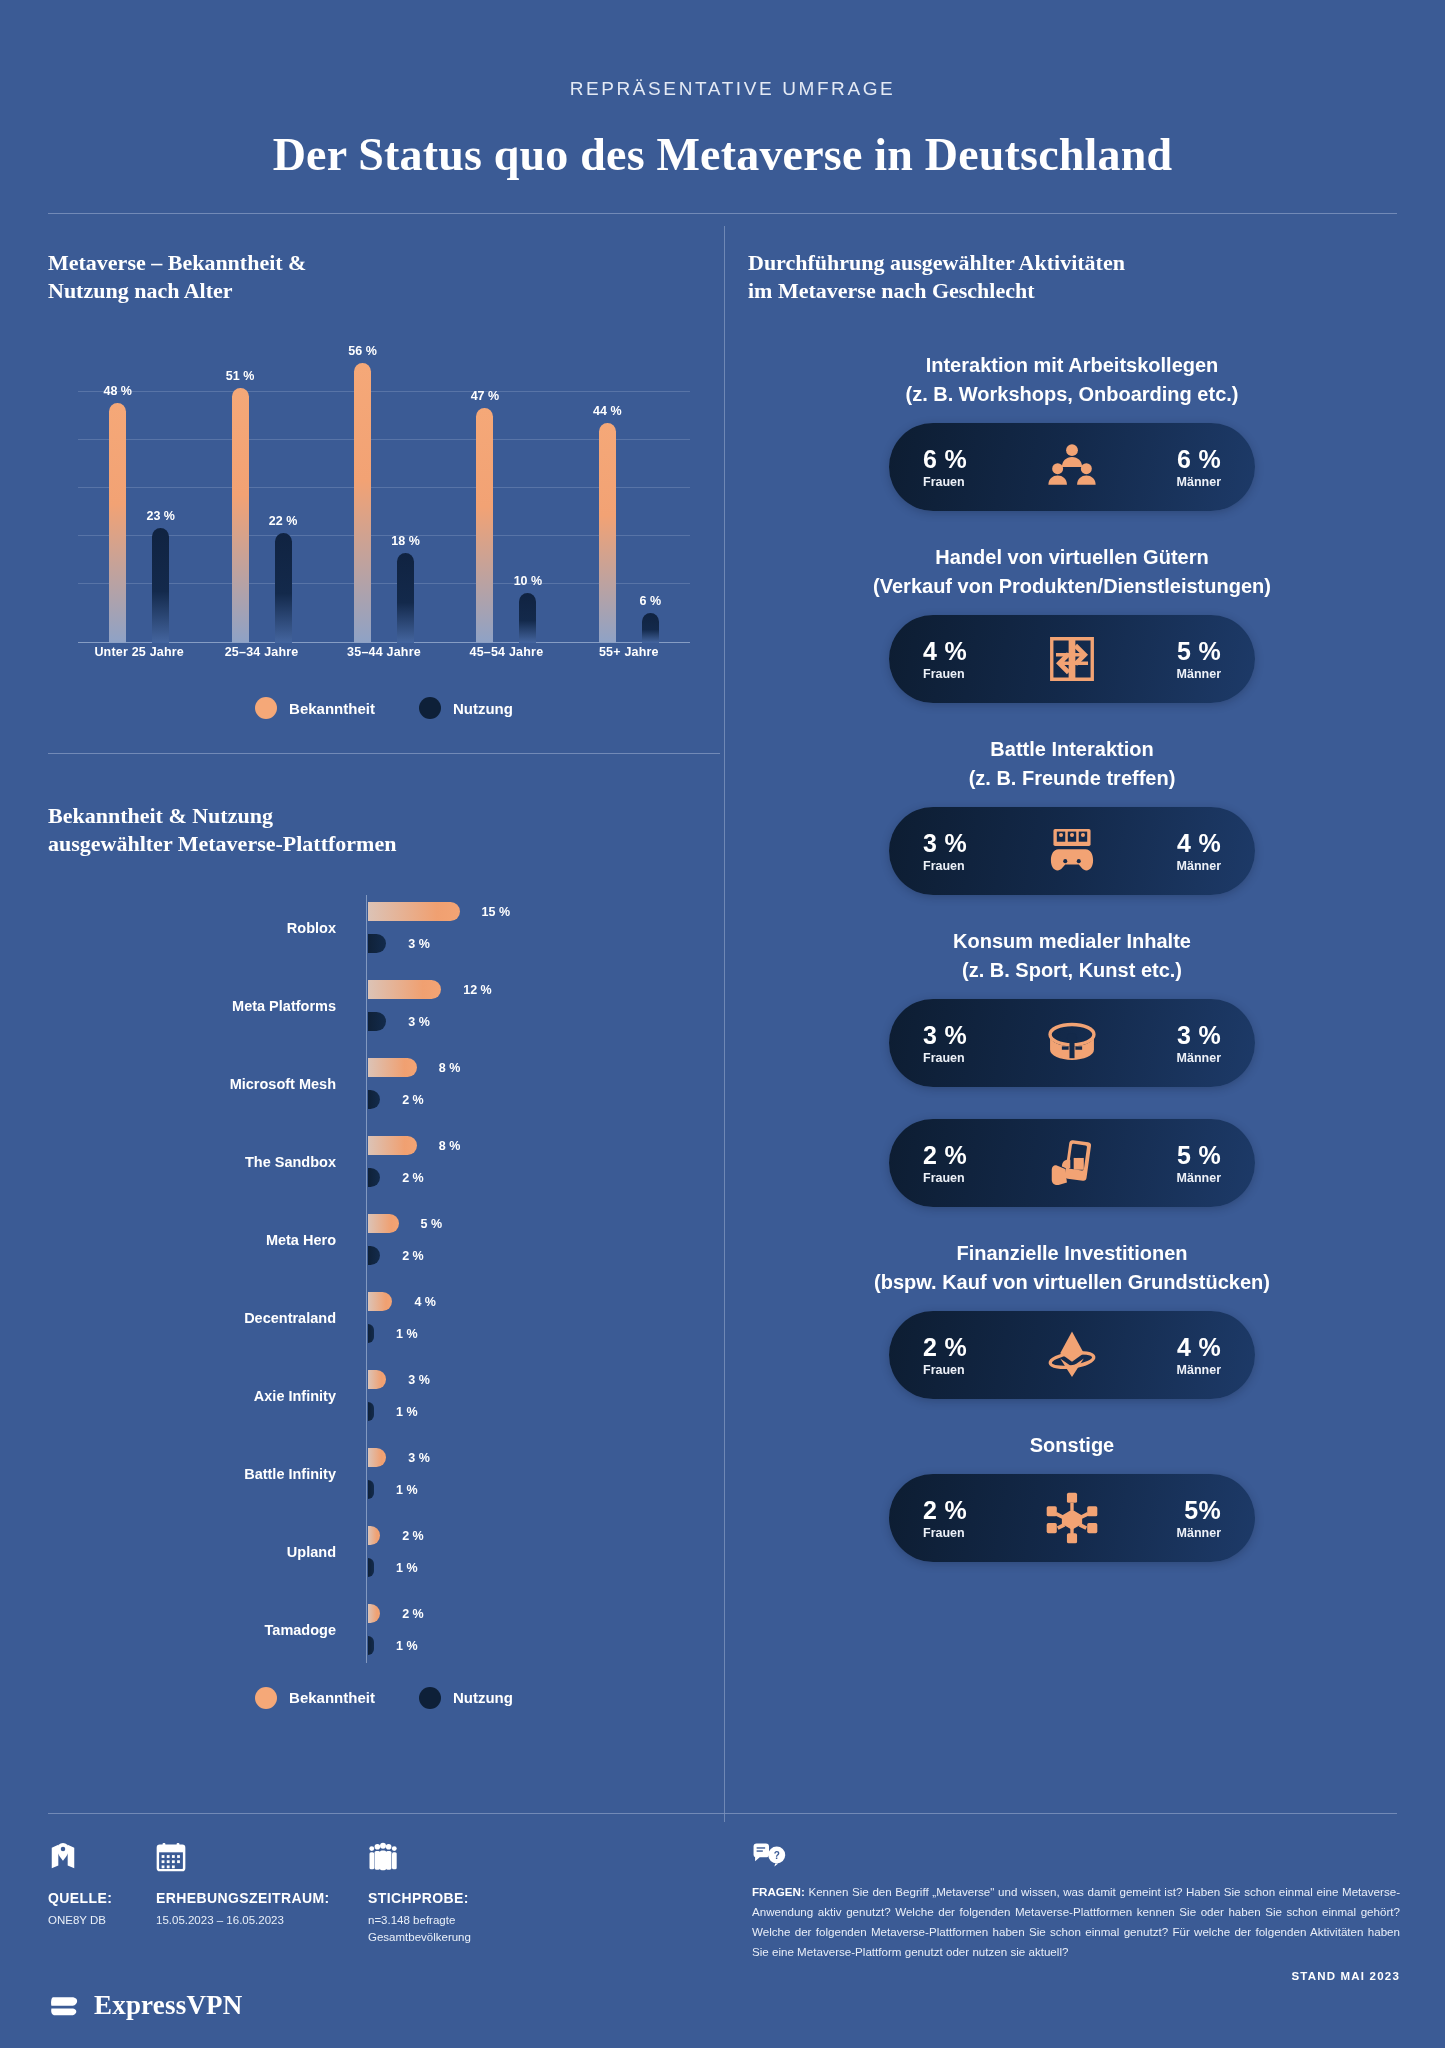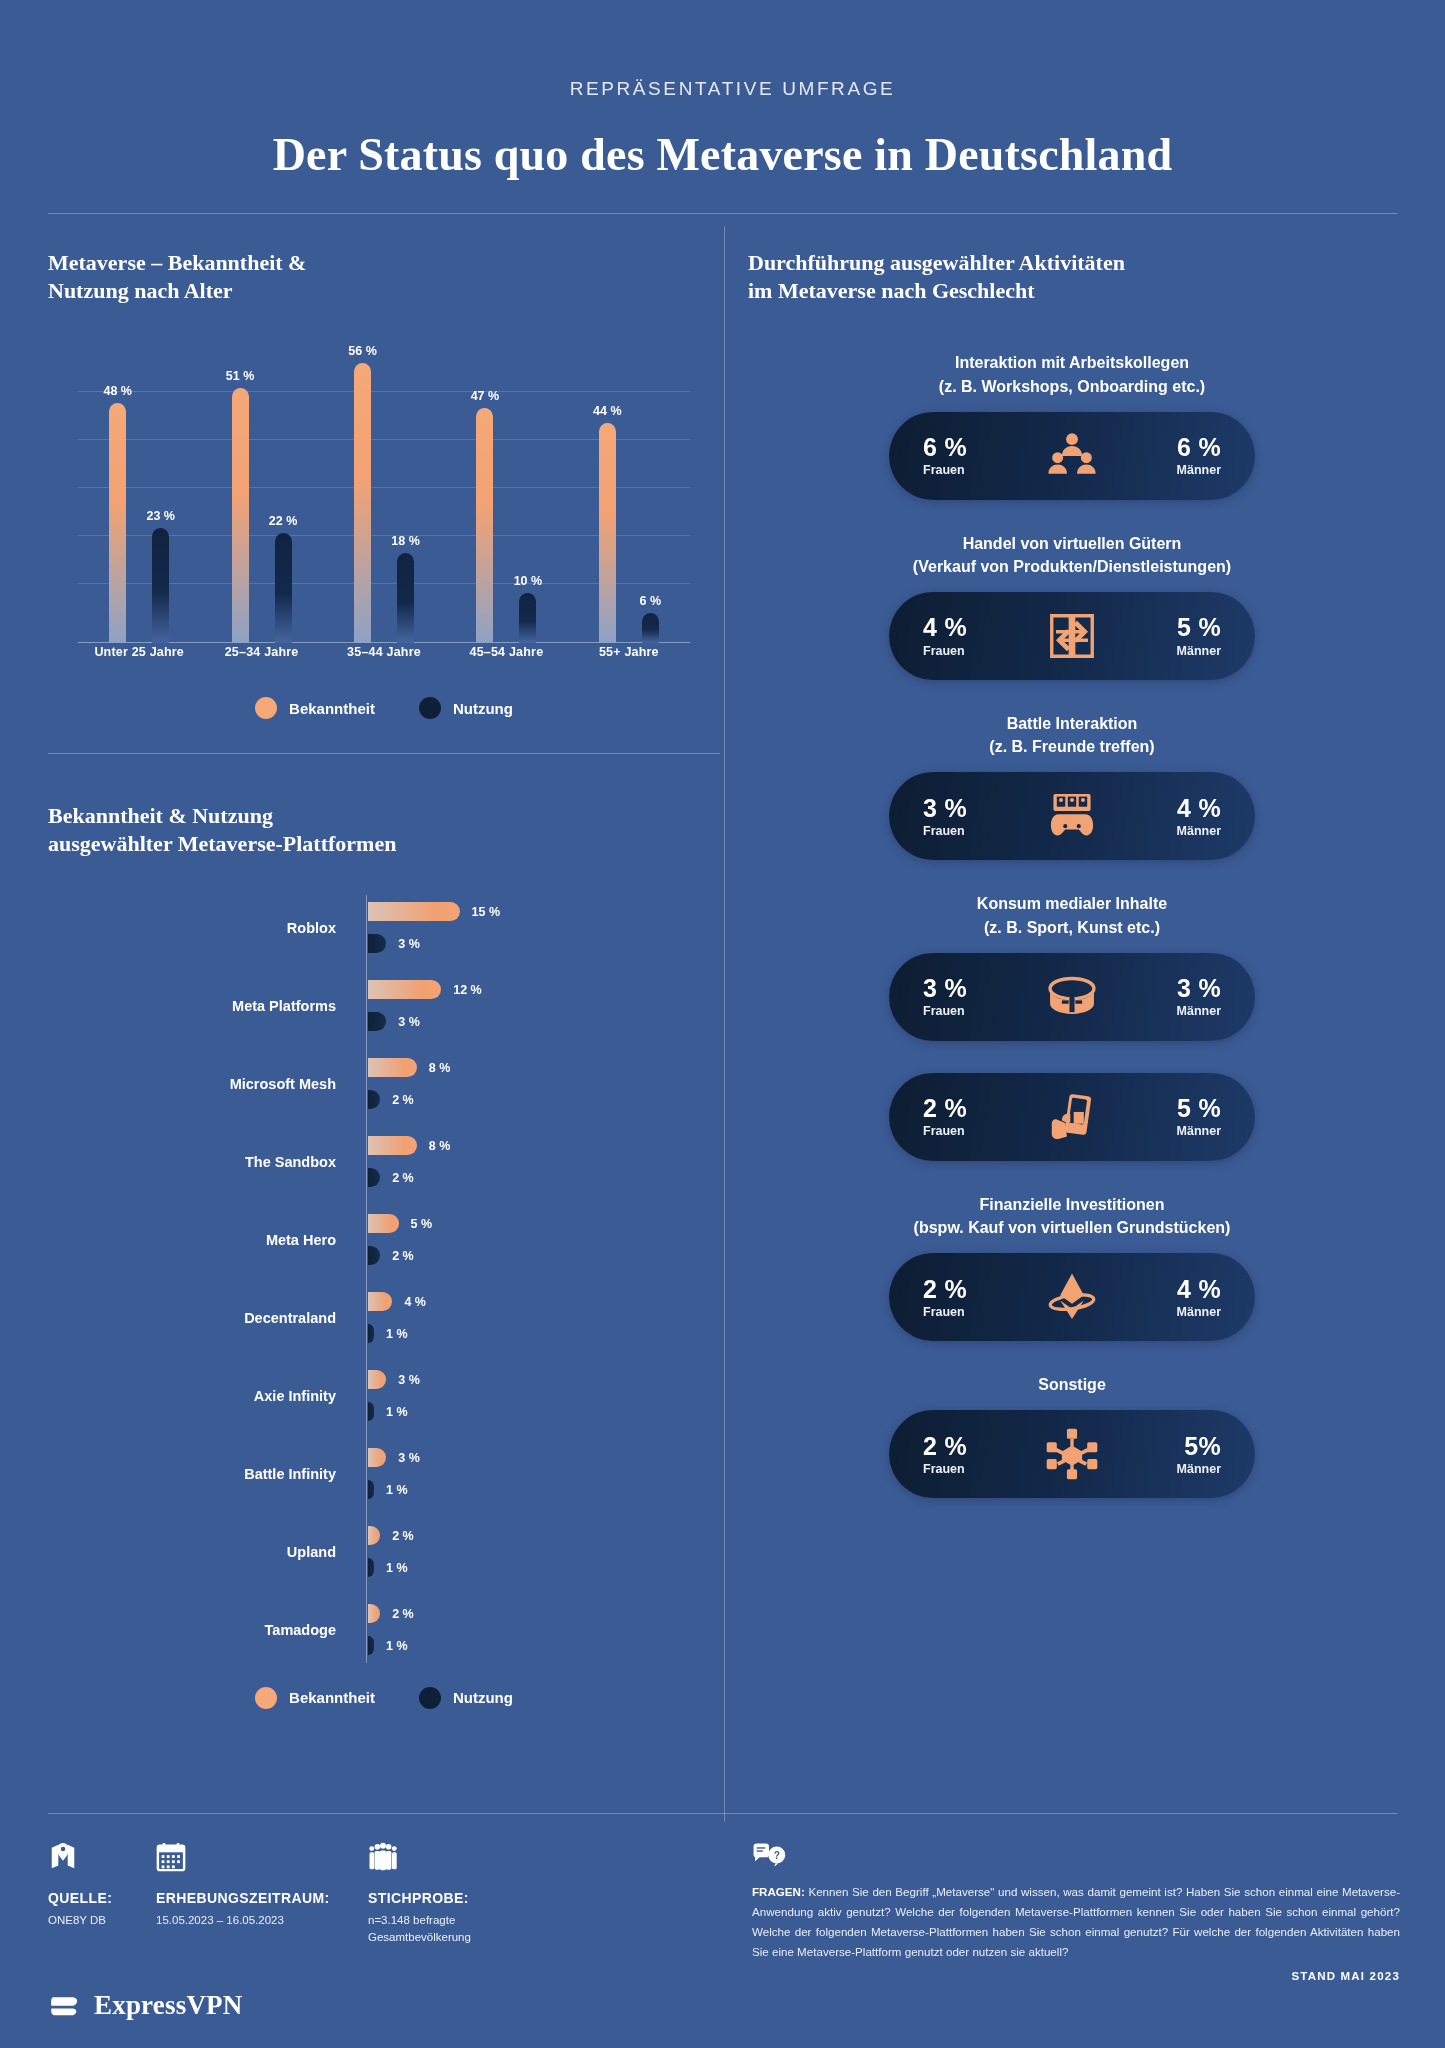--- a/index.html
+++ b/index.html
@@ -68,31 +68,31 @@
   
   .chart2 { margin-top:34px; }
   .plat-list { margin-top:30px; position:relative; padding-left:0; }
   .plat-axis { position:absolute; left:318px; top:6px; bottom:6px; width:1px; background:#8fa4c9; opacity:.85; }
   .plat-row { display:flex; align-items:center; height:78px; }
   .plat-name {
     width:310px; text-align:right; padding-right:22px;
     font-size:14.5px; font-weight:700; color:#ffffff;
   }
   .plat-bars { flex:1; padding-left:10px; display:flex; flex-direction:column; gap:12px; }
-  .pbar-line { display:flex; align-items:center; gap:12px; height:20px; }
+  .pbar-line { display:flex; align-items:center; gap:22px; height:20px; }
   .pbar { height:19px; border-radius:0 10px 10px 0; }
   .pbar.aware { background:linear-gradient(90deg,#dcc3b6 0%, #f0a071 75%, #f3a474 100%); }
   .pbar.use   { background:linear-gradient(90deg,#0f2138 0%, #132b4c 100%); }
   .pval { font-size:12.5px; font-weight:700; color:#ffffff; white-space:nowrap; }
 
   
   .act-wrap { margin-top:46px; }
   .act { margin-bottom:32px; }
   .act-title {
-    text-align:center; font-size:16px; font-weight:700; line-height:1.45;
+    text-align:center; font-size:20px; font-weight:700; line-height:1.45;
     margin-bottom:14px; color:#ffffff;
   }
   .pill {
     margin:0 auto; width:366px; height:88px; border-radius:44px;
     background:linear-gradient(100deg,#0d1d32 0%, #13294a 48%, #1d3a68 100%);
     display:flex; align-items:center; justify-content:space-between;
     padding:0 34px; box-shadow:0 2px 8px rgba(10,20,40,.25);
   }
   .pill-side { width:86px; }
   .pill-side.right { text-align:right; }

